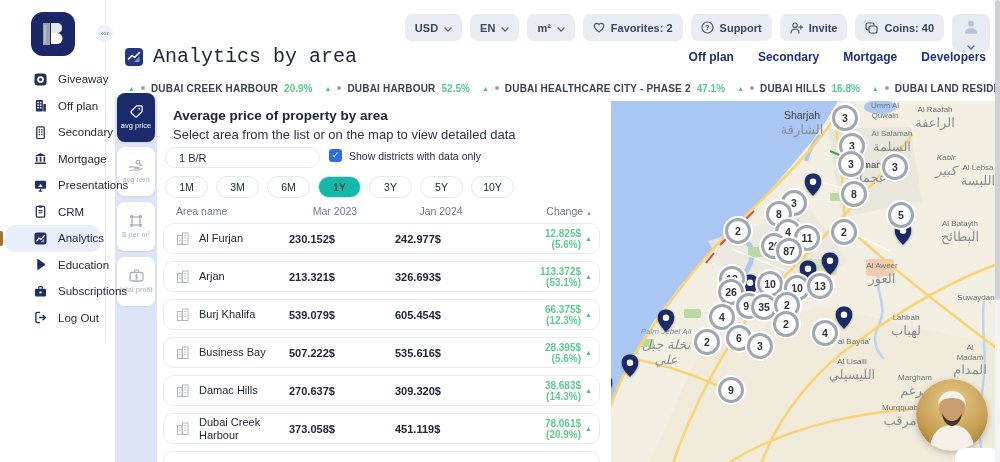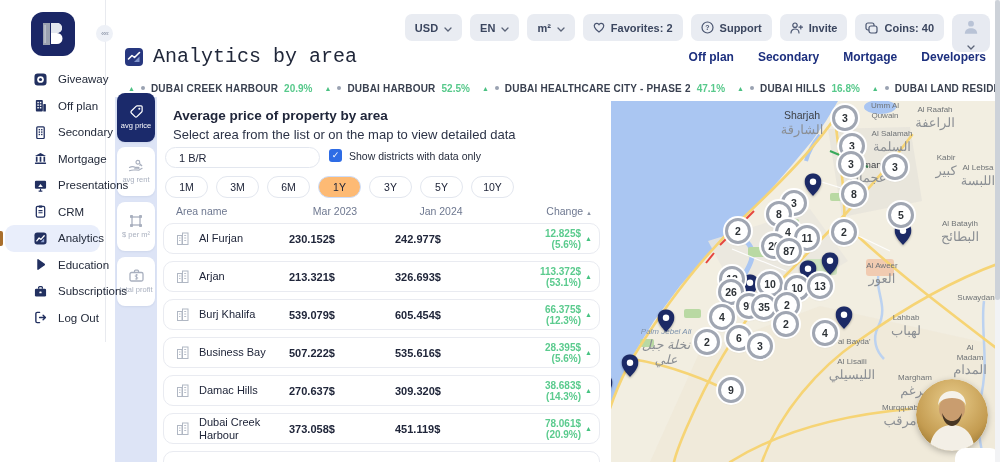--- a/index.html
+++ b/index.html
@@ -49,21 +49,21 @@
   
   .panel{position:absolute;left:157px;top:97px;width:423px;bottom:0;background:#fff;z-index:2;padding-left:31px;}
   .p-title{position:absolute;left:16px;top:11px;font-size:13.5px;font-weight:700;color:#20263a;}
   .p-sub{position:absolute;left:16px;top:30px;font-size:13px;color:#2c3347;}
   .filter-input{position:absolute;left:8px;top:50px;width:140px;height:19px;border:1px solid #e3e7ef;border-radius:12px;display:flex;align-items:center;padding-left:13px;font-size:11px;color:#20263a;cursor:pointer;background:#fff;}
   .cbx-row{position:absolute;left:172px;top:52px;display:flex;gap:7px;align-items:center;cursor:pointer;}
   .cbx{width:13px;height:13px;background:#2e6ce5;border-radius:3px;color:#fff;font-size:9px;display:flex;align-items:center;justify-content:center;line-height:1;}
   .cbx-lbl{font-size:10.5px;color:#1f2637;}
   .periods{position:absolute;left:8px;top:79px;display:flex;gap:8px;}
   .per{height:20px;min-width:27px;padding:0 7px;border:1px solid #e3e7ef;border-radius:11px;display:flex;align-items:center;justify-content:center;font-size:10.5px;color:#20263a;background:#fff;cursor:pointer;}
-  .per.active{background:#fdba74;border-color:#cddefb;}
+  .per.active{background:#14b8a6;border-color:#cddefb;}
   .thead{position:absolute;left:6px;right:11px;top:107px;height:14px;display:flex;align-items:center;font-size:10.5px;color:#6e7890;}
   .thead .h1{padding-left:13px;width:106px;cursor:pointer;}
   .thead .h2{width:106px;text-align:center;cursor:pointer;}
   .thead .h3{width:106px;text-align:center;cursor:pointer;}
   .thead .h4{flex:1;text-align:right;padding-right:8px;cursor:pointer;}
   .thead .sortup{font-size:6px;color:#8a93a3;}
   .tbody{position:absolute;inset:0;}
   .row{position:absolute;left:6px;right:11px;height:31px;border:1px solid #e9ebf1;border-radius:10px;background:#fff;display:flex;align-items:center;cursor:pointer;box-sizing:border-box;}
   .row .c-icon{margin-left:12px;display:flex;align-items:center;}
   .row .c-name{margin-left:8px;width:84px;font-size:11px;color:#20263a;line-height:1.15;}
@@ -596,21 +596,21 @@
         <span class="ln">Umm Al Quwain</span>
       </div>
       <div class="mlabel " style="left: 355px; top: 4px; align-items: center;">
         <span class="ln">Al Raafah</span>
         <span class="la">الراعفة</span>
       </div>
       <div class="mlabel " style="left: 312px; top: 28px;">
         <span class="ln">Al Salamah</span>
         <span class="la">السلمة</span>
       </div>
-      <div class="mlabel " style="left: 366px; top: 52px;">
+      <div class="mlabel " style="left: 366px; top: 52px; font-style: italic;">
         <span class="ln">Kabir</span>
         <span class="la">كبير</span>
       </div>
       <div class="mlabel " style="left: 398px; top: 62px;">
         <span class="ln">Al Lebsa</span>
         <span class="la">اللبسة</span>
       </div>
       <div class="mlabel " style="left: 380px; top: 118px;">
         <span class="ln">Al Batayih</span>
         <span class="la">البطائح</span>

